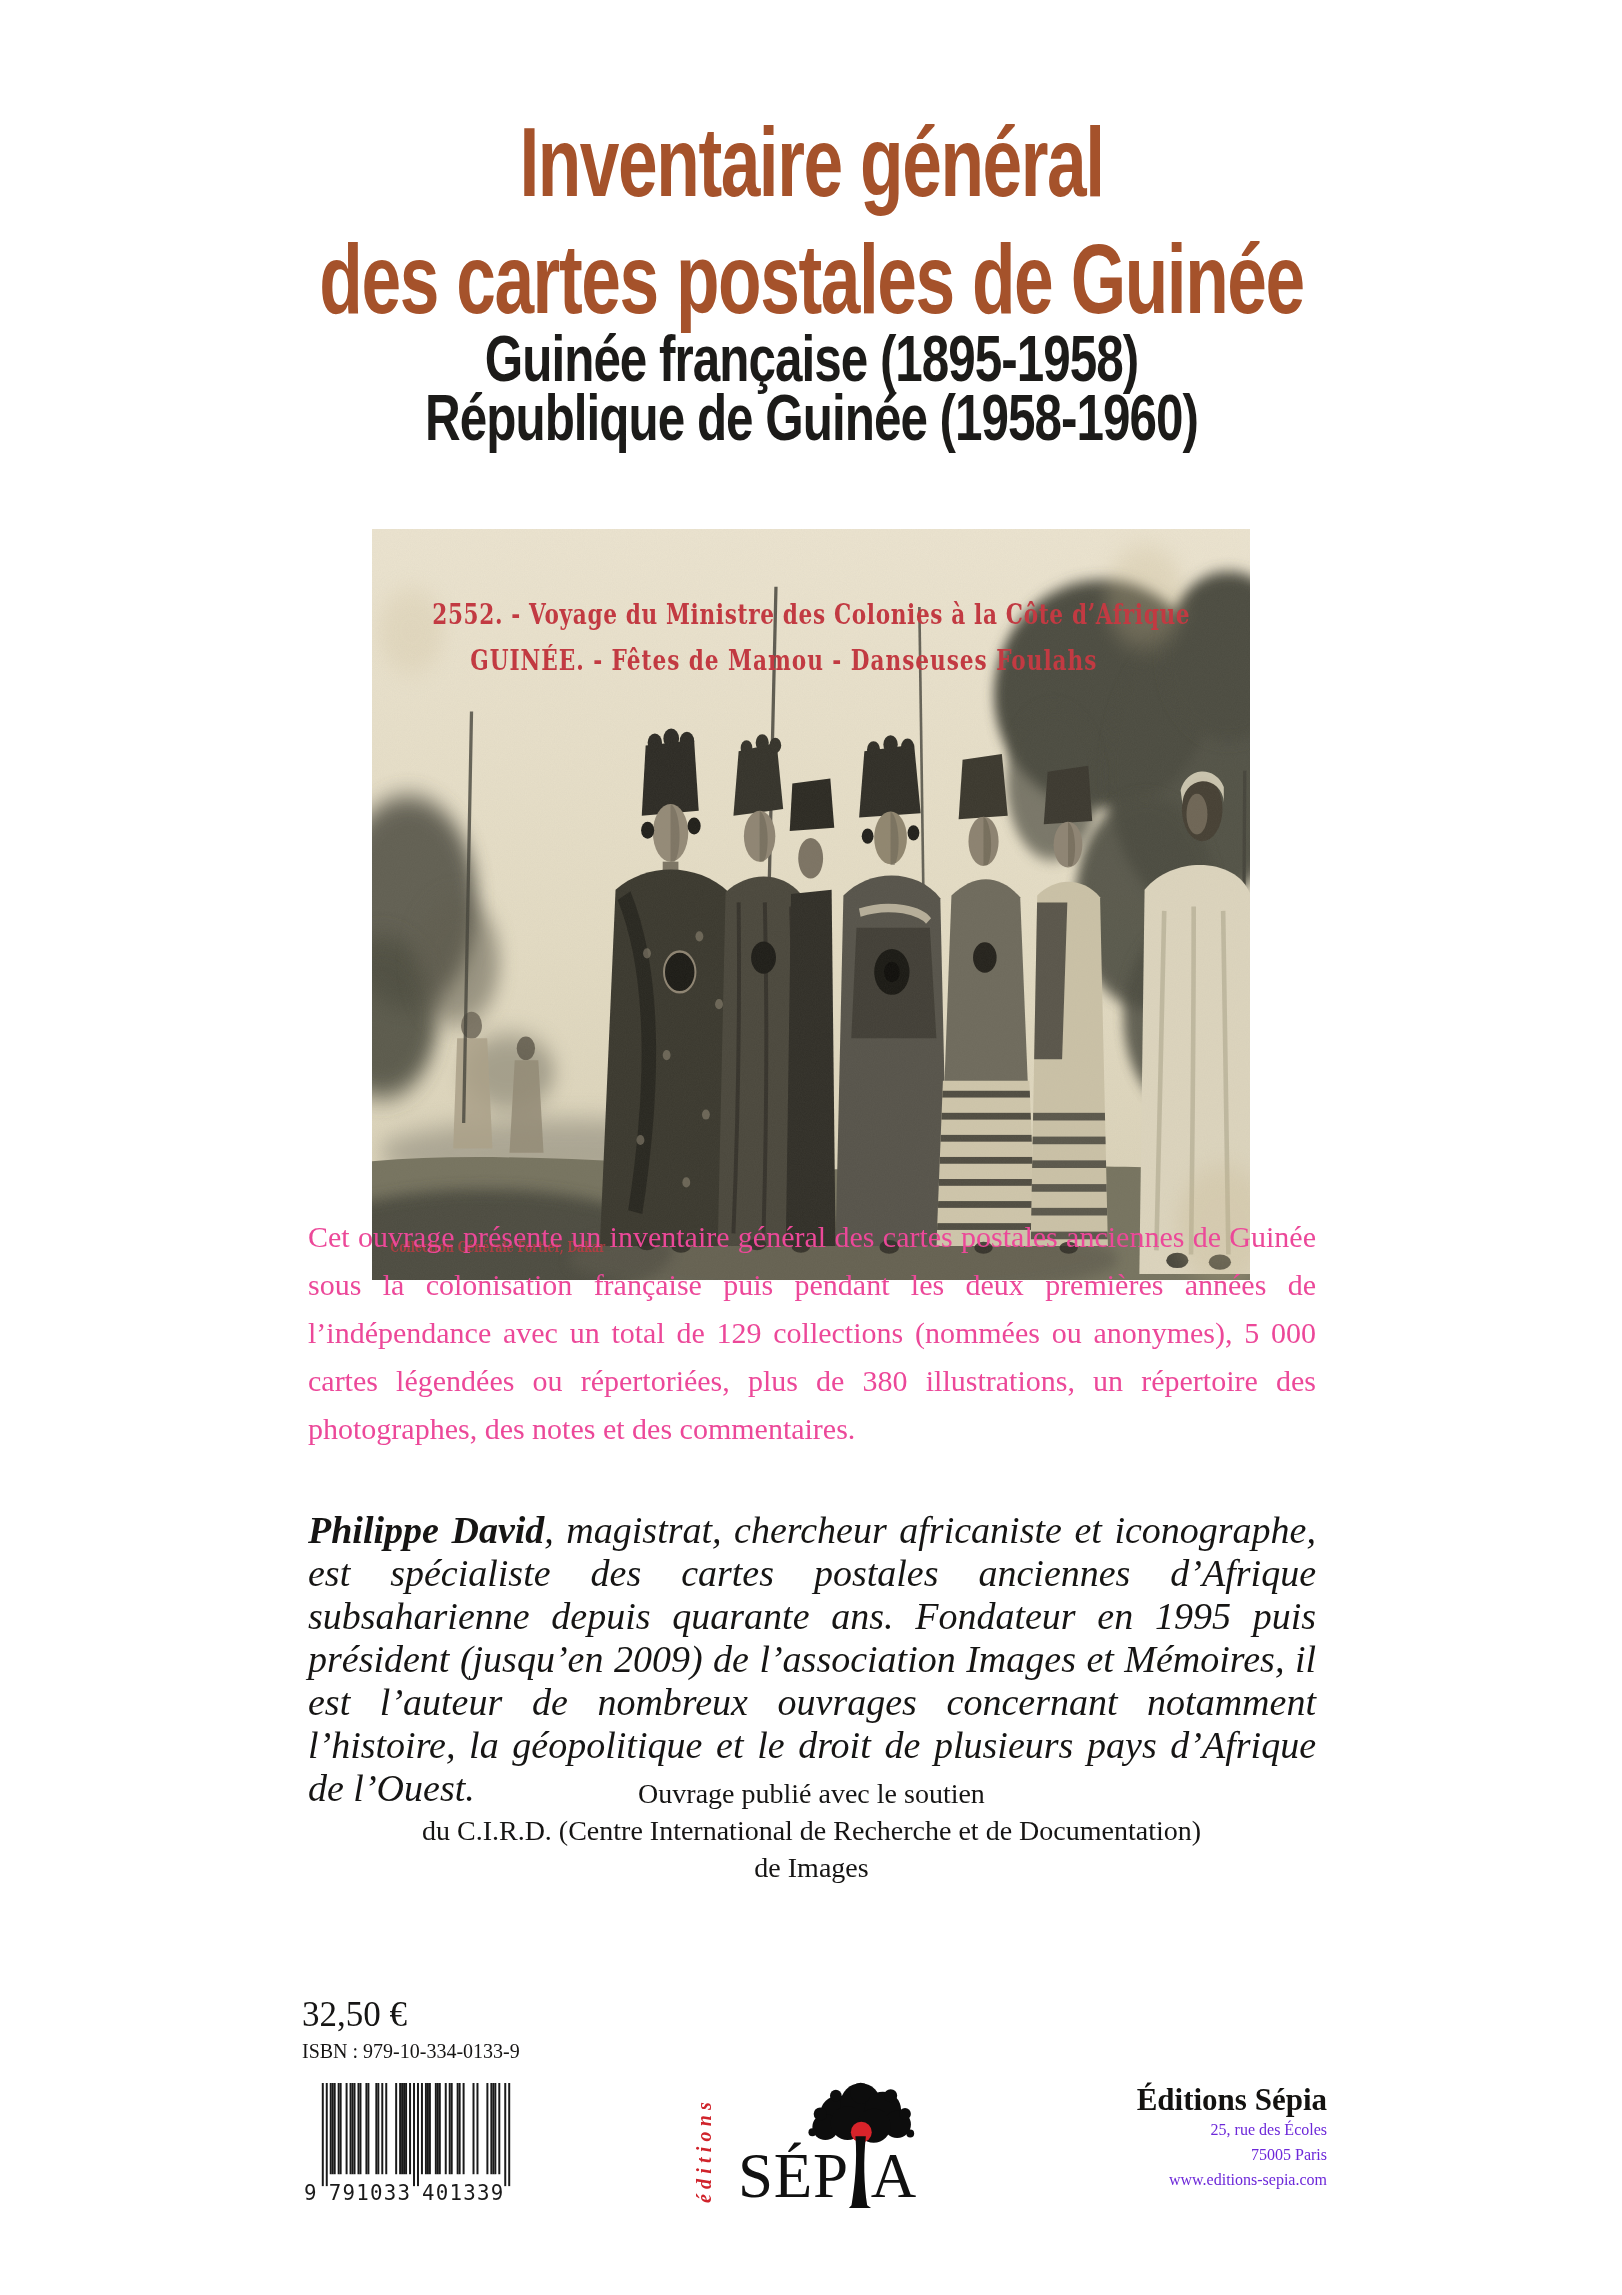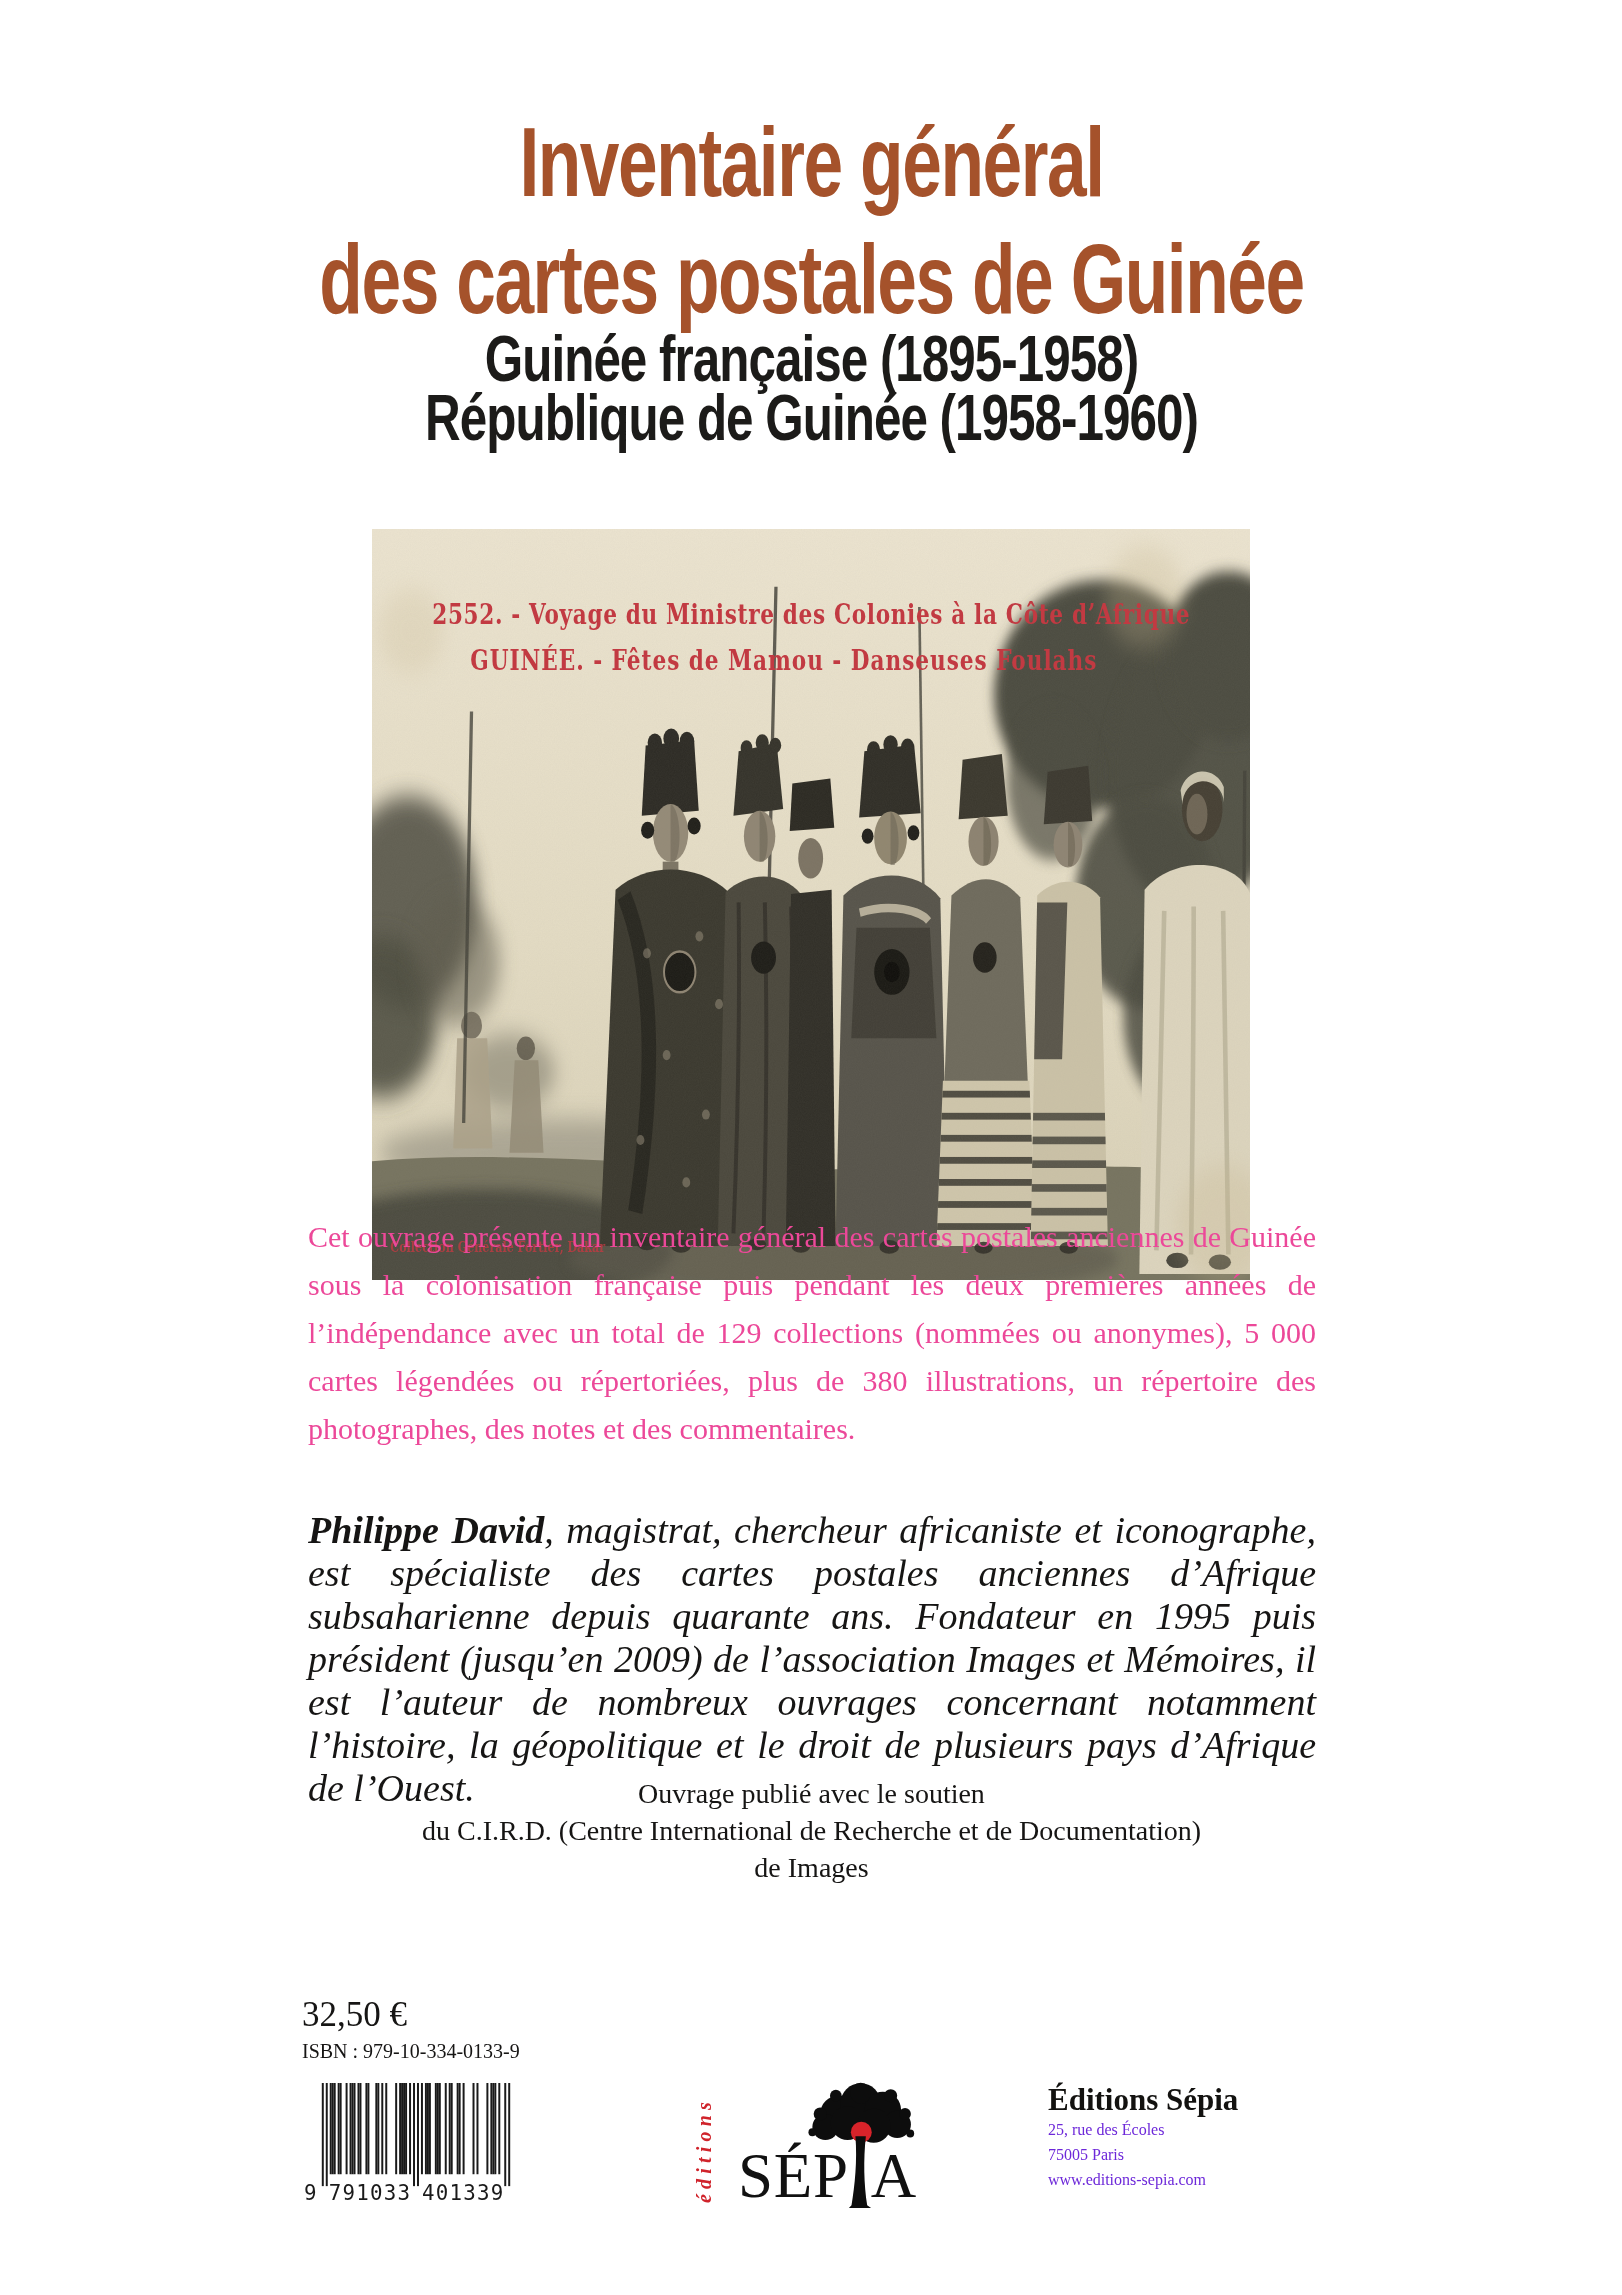--- a/index.html
+++ b/index.html
@@ -90,21 +90,21 @@
     display:flex;
     letter-spacing:0.7px;
   }
   .trunk-slot{position:relative;width:22px;height:63px;}
   .trunk-slot svg{
     position:absolute;left:-51px;bottom:-2px;
     width:124px;height:134px;overflow:visible;
   }
 
   
-  .publisher{position:absolute;left:1048px;top:2083px;width:301px;text-align:left;}
+  .publisher{position:absolute;left:1026px;top:2083px;width:301px;text-align:right;}
   .publisher-name{font-size:31px;line-height:34px;font-weight:700;color:#131210;}
   .publisher-addr{font-size:16px;line-height:25px;color:#6d28d9;}
 
   
   .pc-caption{
     font-family:"DejaVu Serif","Liberation Serif",serif;
     font-weight:700;
     fill:#c23a42;
   }
 </style>

